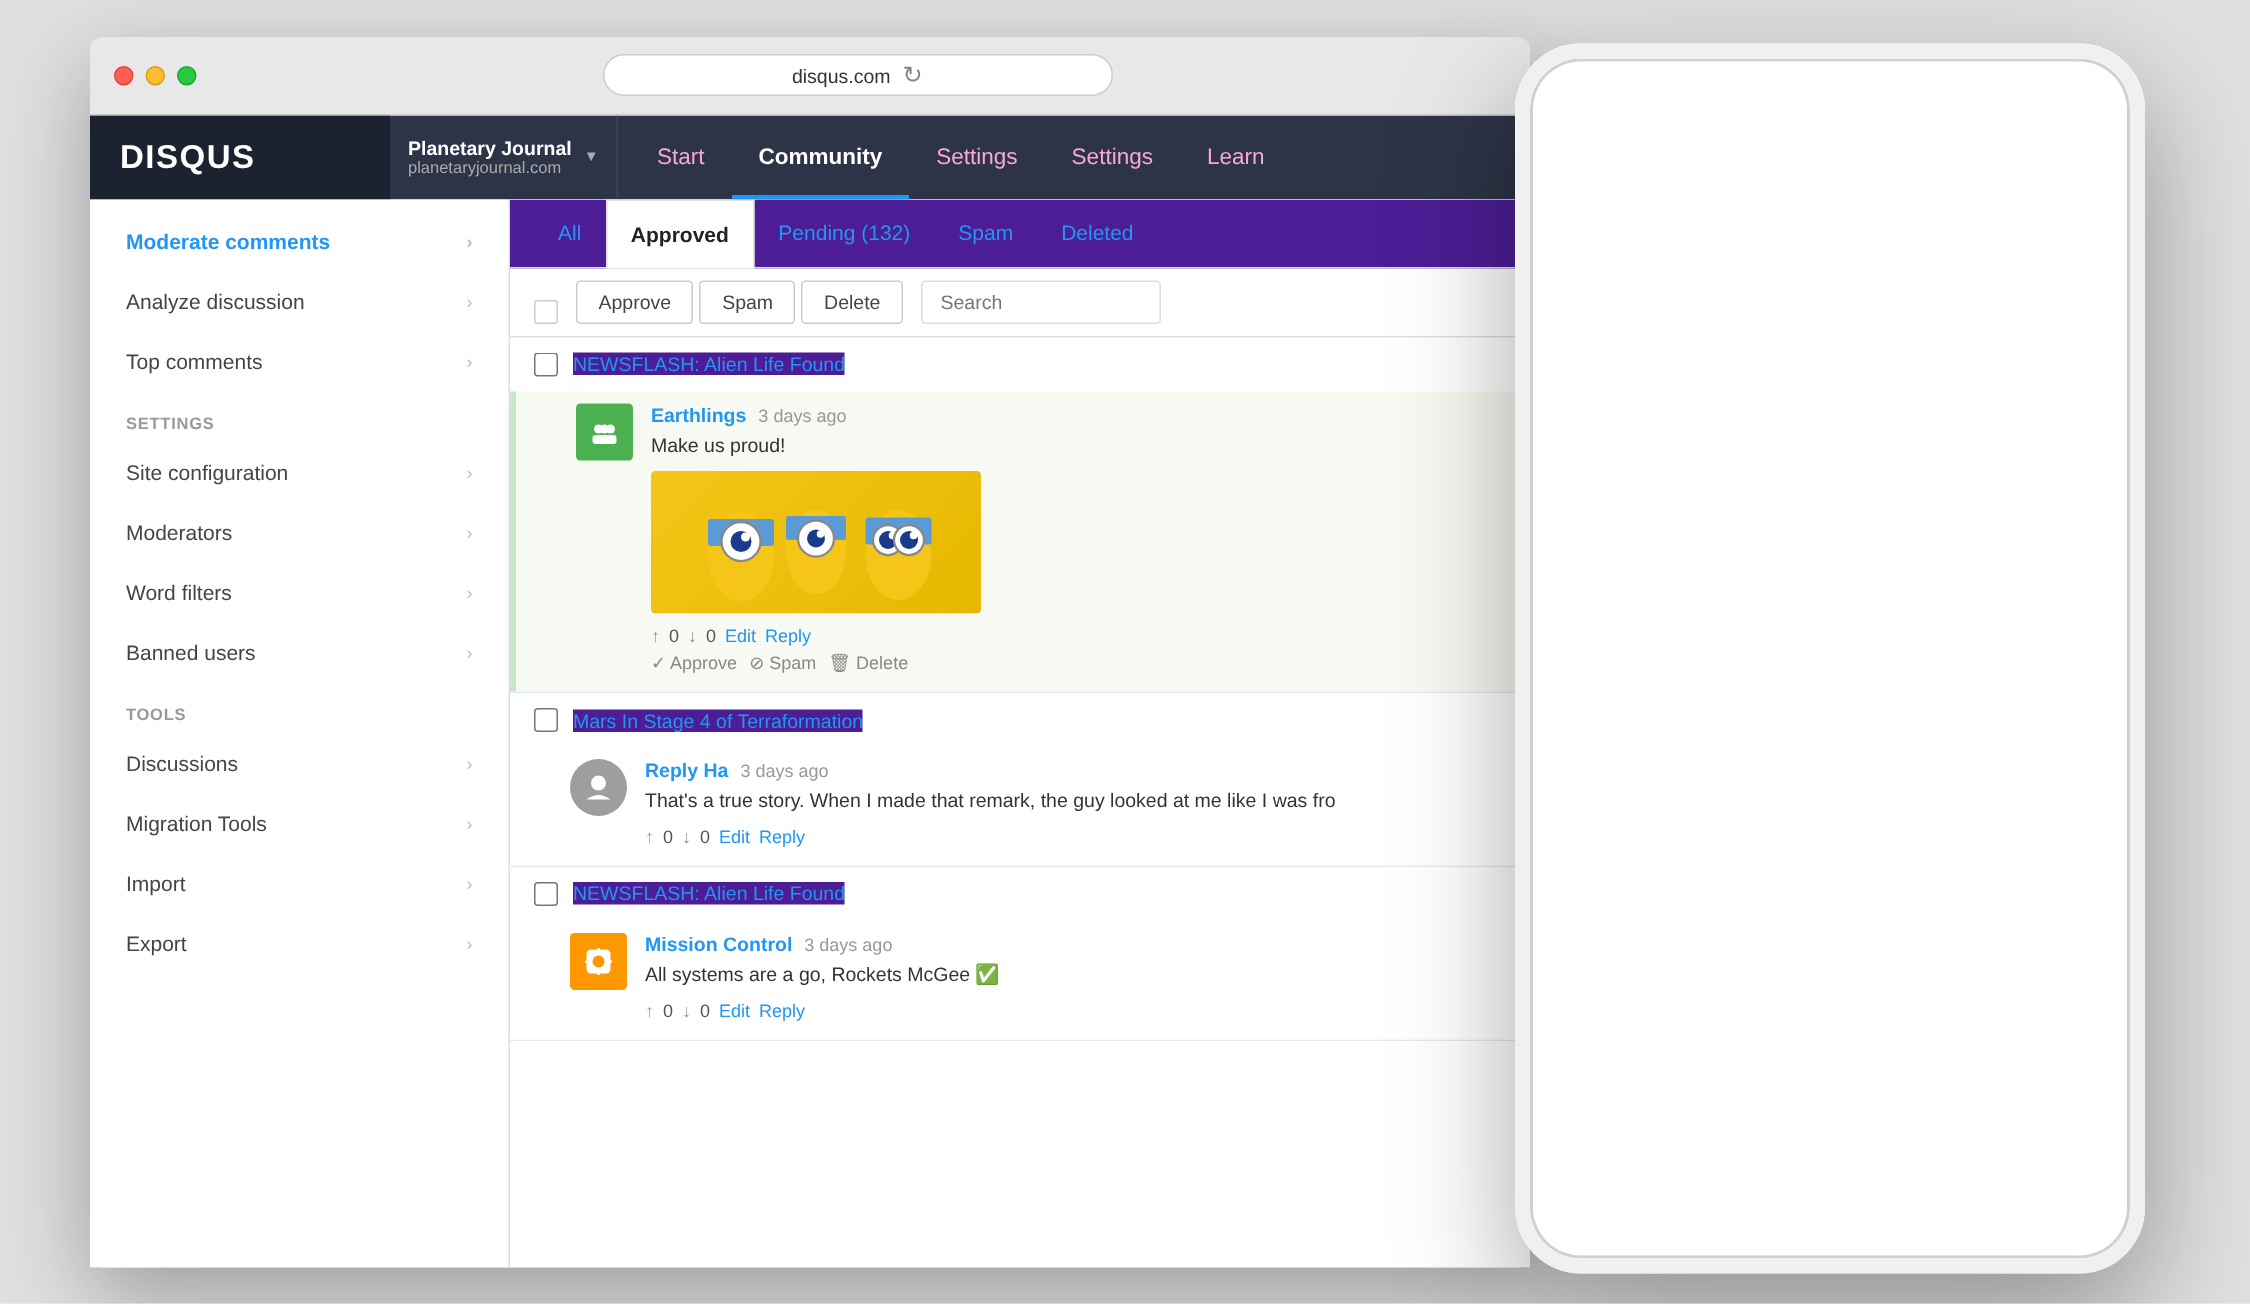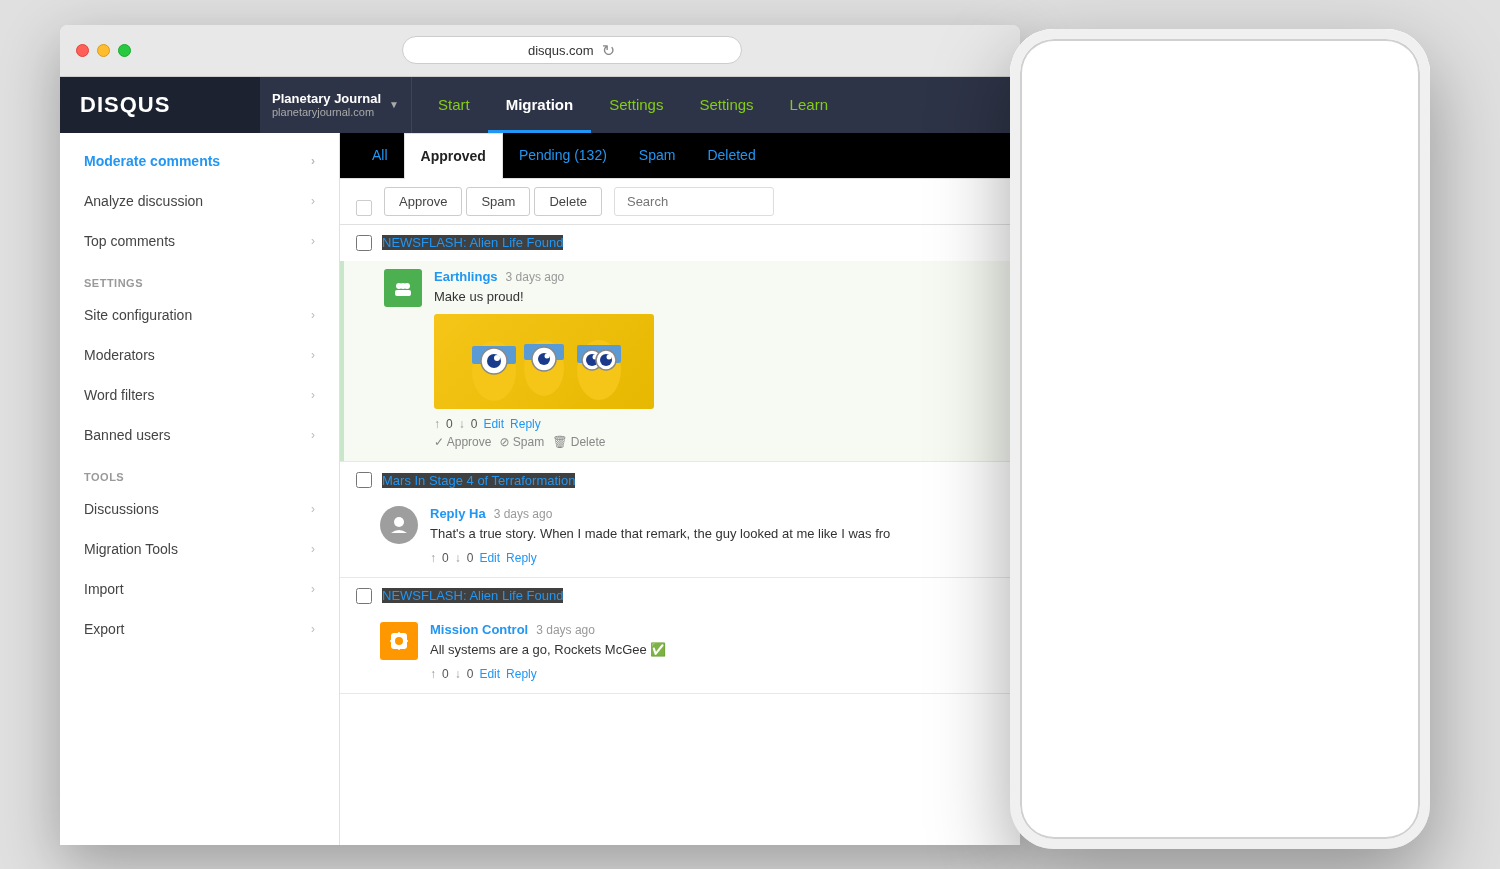--- a/index.html
+++ b/index.html
@@ -122,21 +122,21 @@
     .dropdown-arrow {
       color: #aaa;
       font-size: 10px;
     }
     .nav-items {
       display: flex;
       align-items: stretch;
       margin-left: 8px;
     }
     .nav-item {
-      color: #84cc16;
+      color: #f9a8d4;
       font-size: 15px;
       padding: 0 18px;
       display: flex;
       align-items: center;
       cursor: pointer;
       position: relative;
       text-decoration: none;
     }
     .nav-item.active {
       color: white;
@@ -200,21 +200,21 @@
       display: flex;
       flex-direction: column;
     }
 
     
     .content-tabs {
       display: flex;
       align-items: center;
       border-bottom: 1px solid #e0e0e0;
       padding: 0 16px;
-      background: #000000;
+      background: #4c1d95;
       flex-shrink: 0;
     }
     .tab-item {
       padding: 14px 16px;
       font-size: 14px;
       cursor: pointer;
       color: #555;
       position: relative;
     }
     .tab-item.active {
@@ -264,21 +264,21 @@
 
     
     .comment-group {
       border-bottom: 1px solid #e8e8e8;
     }
     .comment-post-title {
       padding: 12px 16px;
       font-size: 13px;
       color: #2196f3;
       cursor: pointer;
-      background: #404040;
+      background: #4c1d95;
     }
     .comment-item {
       display: flex;
       padding: 8px 16px 12px 40px;
       gap: 12px;
       background: #f6faf2;
       border-left: 4px solid #c8e6c9;
     }
     .comment-item.normal {
       background: white;
@@ -629,21 +629,21 @@
         </div>
         <div class="site-name-area">
           <div class="site-name-text">
             <span class="site-name-main">Planetary Journal</span>
             <span class="site-name-url">planetaryjournal.com</span>
           </div>
           <span class="dropdown-arrow">▼</span>
         </div>
         <nav class="nav-items">
           <a class="nav-item">Start</a>
-          <a class="nav-item active">Migration</a>
+          <a class="nav-item active">Community</a>
           <a class="nav-item">Settings</a>
           <a class="nav-item">Settings</a>
           <a class="nav-item">Learn</a>
         </nav>
       </div>
 
       <div class="main-content">
 
         <div class="sidebar">
           <div class="sidebar-item active">

